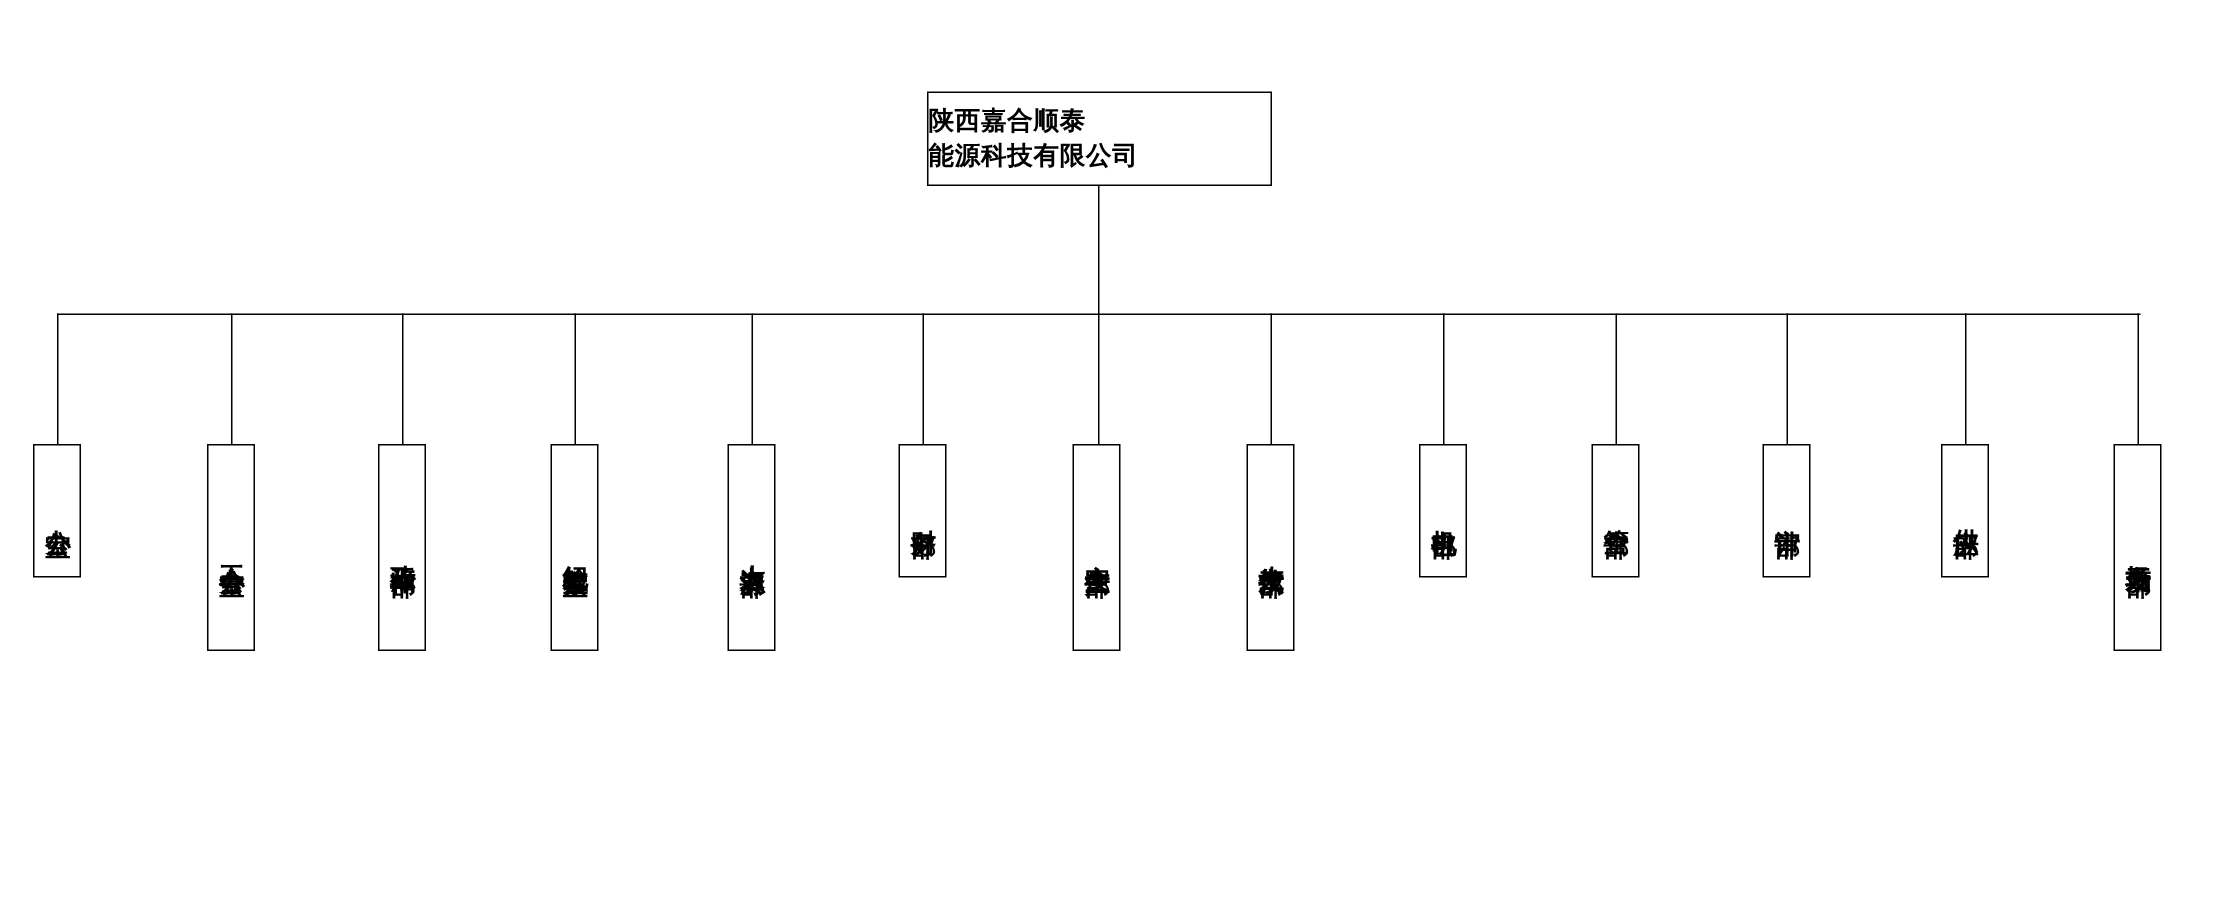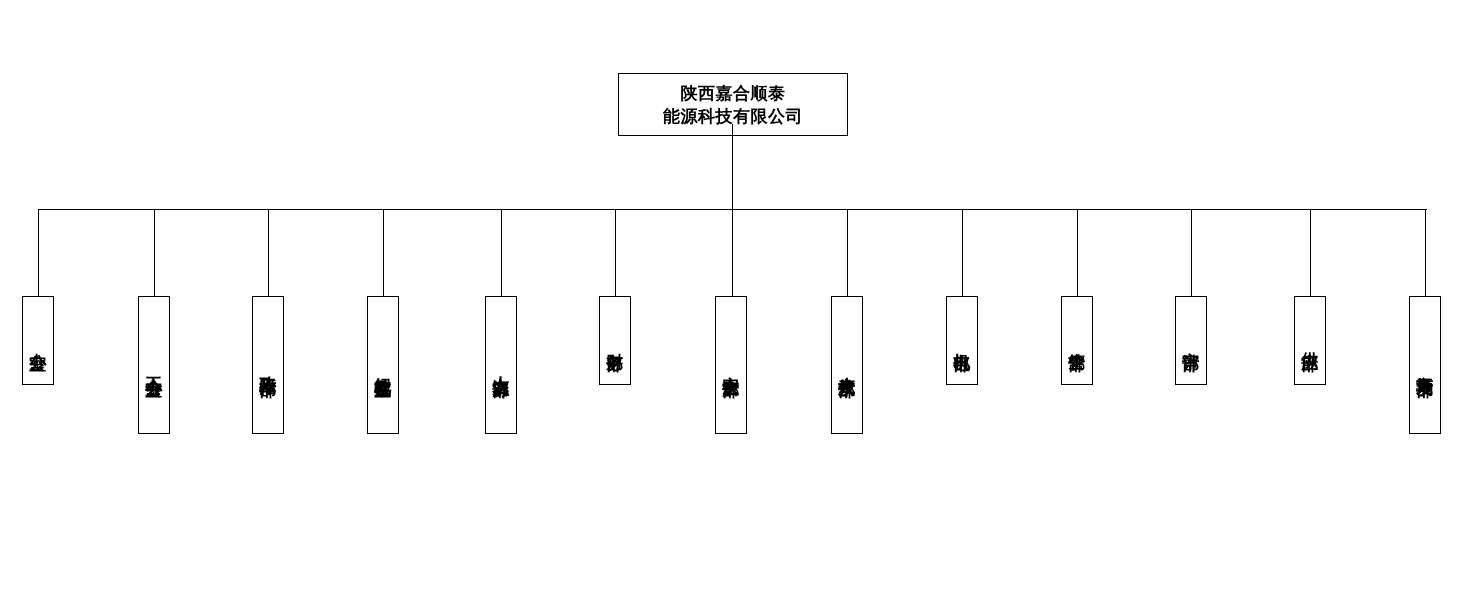--- a/index.html
+++ b/index.html
@@ -23,24 +23,23 @@
     position: absolute;
     left: 618px;
     top: 61px;
     width: 230px;
     height: 63px;
     border: 1px solid #000000;
     background: #ffffff;
     box-sizing: border-box;
     display: flex;
     flex-direction: column;
-    align-items: center;
+    align-items: flex-start;
     justify-content: center;
     line-height: 1.32;
-    margin-top: 12px;
   }
   .root-line {
     font-size: 17px;
     font-weight: bold;
     color: #000000;
     letter-spacing: 0.5px;
     white-space: nowrap;
   }
 
   

